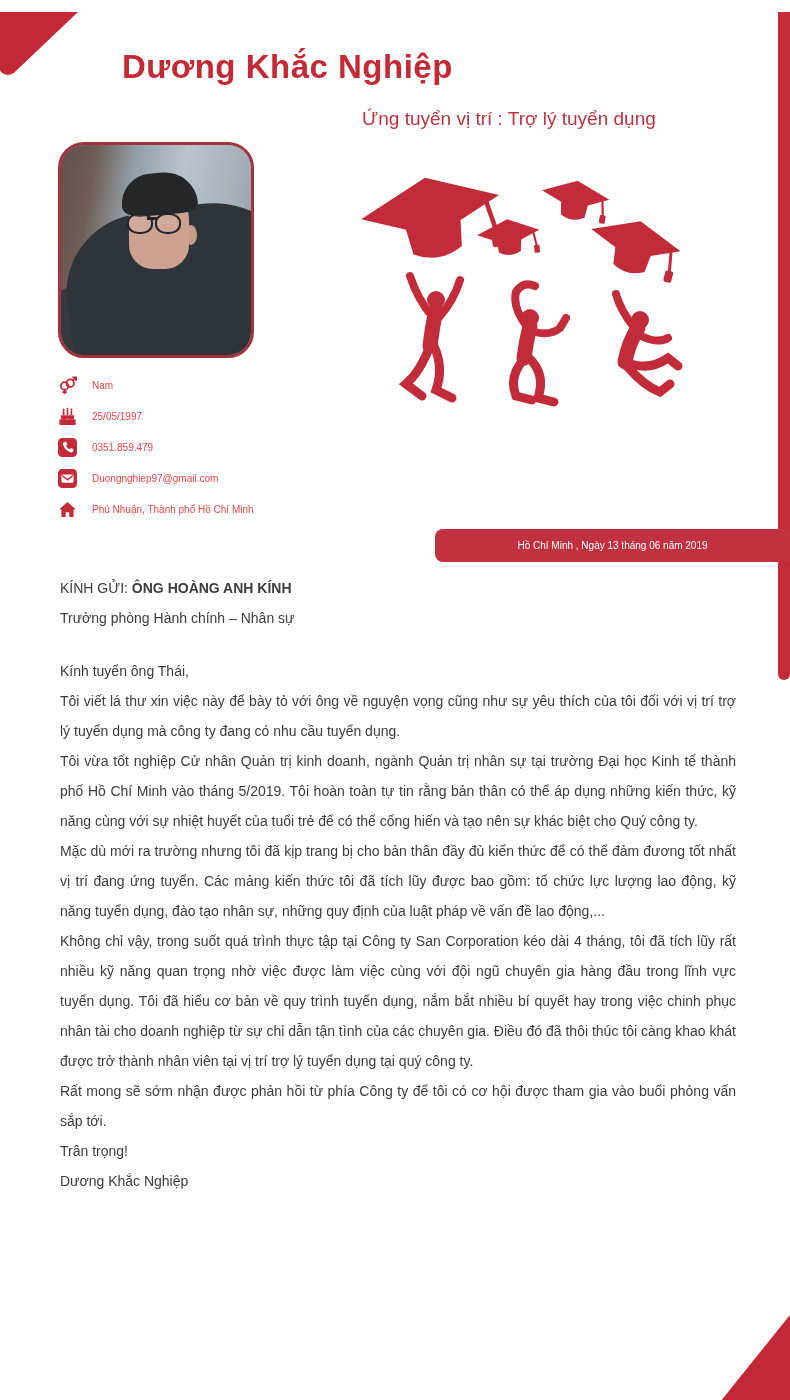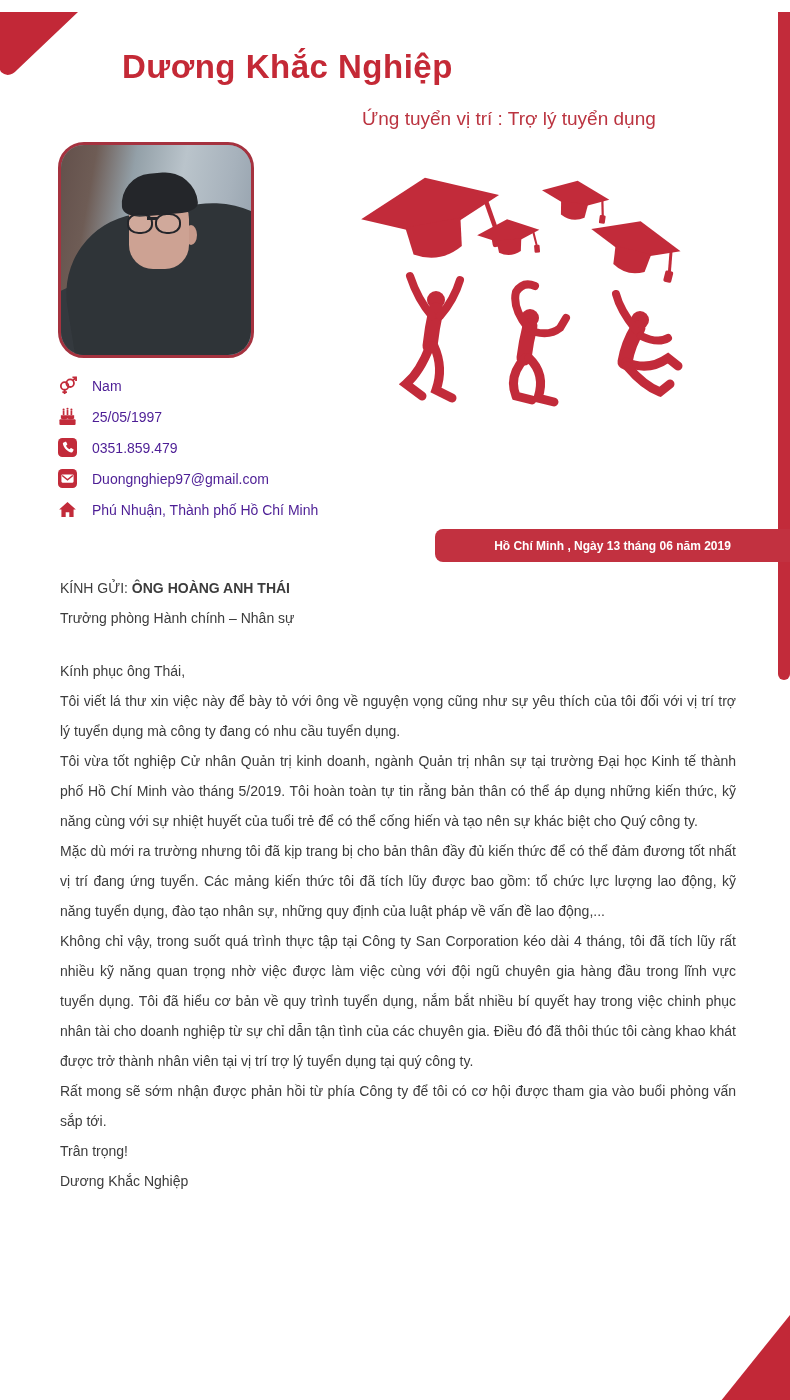--- a/index.html
+++ b/index.html
@@ -36,27 +36,27 @@
   .ear{position:absolute;left:124px;top:80px;width:12px;height:20px;background:#c79a8b;border-radius:50%;}
   .glass{position:absolute;width:22px;height:17px;border:2.5px solid #23252a;border-radius:45%;background:rgba(255,255,255,.08);}
   .glass.l{left:66px;top:68px;} .glass.r{left:94px;top:68px;}
   .bridge{position:absolute;left:86px;top:72px;width:10px;height:3px;background:#23252a;}
 
   
   .contact{position:absolute;left:58px;top:358px;width:330px;}
   .c-row{display:flex;align-items:center;height:31px;}
   .c-ic{width:19px;height:19px;flex:0 0 19px;margin-right:15px;display:flex;align-items:center;justify-content:center;}
   .c-ic svg{display:block;}
-  .c-val{font-size:14px;color:#4c1d95;}
+  .c-val{font-size:10px;color:#ef4444;}
 
   
   .grad-art{position:absolute;left:348px;top:148px;width:348px;height:278px;}
 
   
-  .date-banner{position:absolute;left:435px;right:0;top:517px;height:33px;background:#c23140;border-radius:8px 0 0 8px;color:#fff;font-weight:bold;font-size:12px;display:flex;align-items:center;justify-content:center;}
+  .date-banner{position:absolute;left:435px;right:0;top:517px;height:33px;background:#c23140;border-radius:8px 0 0 8px;color:#fff;font-weight:normal;font-size:10px;display:flex;align-items:center;justify-content:center;}
 
   
   .letter{position:absolute;left:60px;top:561px;width:676px;font-size:14px;line-height:30px;color:var(--text);}
   .letter p{margin:0;}
   .recipient-block p{text-align:left;}
   .recip-name{font-weight:bold;}
   .body-block{margin-top:23px;}
   .body-block p{text-align:justify;}
   .signature{margin-top:31px;}
 </style>
@@ -186,25 +186,25 @@
         </svg>
       </span>
       <span class="c-val">Phú Nhuận, Thành phố Hồ Chí Minh</span>
     </div>
   </div>
 
   <div class="date-banner">Hồ Chí Minh , Ngày 13 tháng 06 năm 2019</div>
 
   <div class="letter">
     <div class="recipient-block">
-      <p><span>KÍNH GỬI: </span><span class="recip-name">ÔNG HOÀNG ANH THÁI</span></p>
+      <p><span>KÍNH GỬI: </span><span class="recip-name">ÔNG HOÀNG ANH KÍNH</span></p>
       <p>Trưởng phòng Hành chính – Nhân sự</p>
     </div>
     <div class="body-block">
-      <p>Kính phục ông Thái,</p>
+      <p>Kính tuyển ông Thái,</p>
       <p>Tôi viết lá thư xin việc này để bày tỏ với ông về nguyện vọng cũng như sự yêu thích của tôi đối với vị trí trợ lý tuyển dụng mà công ty đang có nhu cầu tuyển dụng.</p>
       <p>Tôi vừa tốt nghiệp Cử nhân Quản trị kinh doanh, ngành Quản trị nhân sự tại trường Đại học Kinh tế thành phố Hồ Chí Minh vào tháng 5/2019. Tôi hoàn toàn tự tin rằng bản thân có thể áp dụng những kiến thức, kỹ năng cùng với sự nhiệt huyết của tuổi trẻ để có thể cống hiến và tạo nên sự khác biệt cho Quý công ty.</p>
       <p>Mặc dù mới ra trường nhưng tôi đã kịp trang bị cho bản thân đầy đủ kiến thức để có thể đảm đương tốt nhất vị trí đang ứng tuyển. Các mảng kiến thức tôi đã tích lũy được bao gồm: tổ chức lực lượng lao động, kỹ năng tuyển dụng, đào tạo nhân sự, những quy định của luật pháp về vấn đề lao động,...</p>
       <p>Không chỉ vậy, trong suốt quá trình thực tập tại Công ty San Corporation kéo dài 4 tháng, tôi đã tích lũy rất nhiều kỹ năng quan trọng nhờ việc được làm việc cùng với đội ngũ chuyên gia hàng đầu trong lĩnh vực tuyển dụng. Tôi đã hiểu cơ bản về quy trình tuyển dụng, nắm bắt nhiều bí quyết hay trong việc chinh phục nhân tài cho doanh nghiệp từ sự chỉ dẫn tận tình của các chuyên gia. Điều đó đã thôi thúc tôi càng khao khát được trở thành nhân viên tại vị trí trợ lý tuyển dụng tại quý công ty.</p>
       <p>Rất mong sẽ sớm nhận được phản hồi từ phía Công ty để tôi có cơ hội được tham gia vào buổi phỏng vấn sắp tới.</p>
       <p>Trân trọng!</p>
       <p class="signature">Dương Khắc Nghiệp</p>
     </div>
   </div>
 

